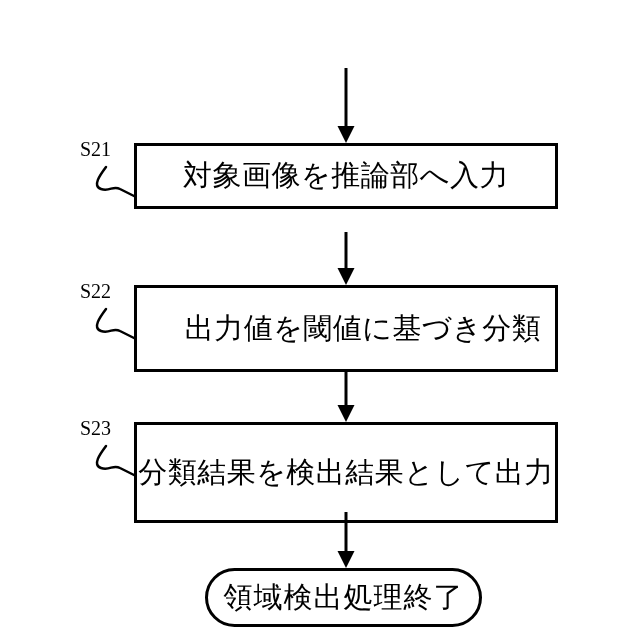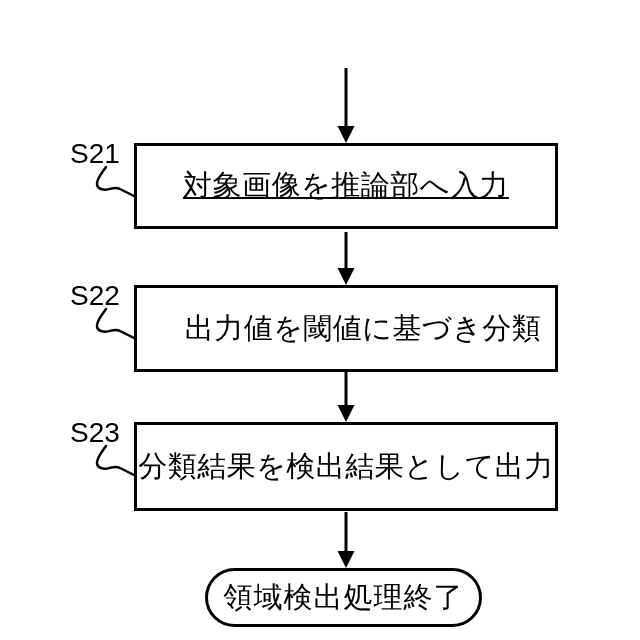--- a/index.html
+++ b/index.html
@@ -38,30 +38,31 @@
     border: 3px solid #000000;
     background: #ffffff;
     display: flex;
     align-items: center;
     justify-content: center;
     font-size: 29px;
     letter-spacing: 0.5px;
     white-space: nowrap;
     box-sizing: border-box;
   }
-  .step-box.s21 { top: 143px; height: 86px; text-decoration: underline; }
+  .step-box.s21 { top: 143px; height: 66px; }
   .step-box.s22 { top: 285px; height: 87px; padding-left: 34px; }
-  .step-box.s23 { top: 422px; height: 89px; }
+  .step-box.s23 { top: 422px; height: 101px; }
   .step-id {
     position: absolute;
-    left: 70px;
-    font-size: 28px;
+    left: 80px;
+    font-size: 20px;
     font-weight: 500;
     letter-spacing: 0px;
     white-space: nowrap;
+    font-family: Liberation Serif, serif;
   }
   .step-id.s21 { top: 138px; }
   .step-id.s22 { top: 280px; }
   .step-id.s23 { top: 417px; }
   .overlay {
     position: absolute;
     left: 0; top: 0;
     width: 640px;
     height: 640px;
     pointer-events: none;

